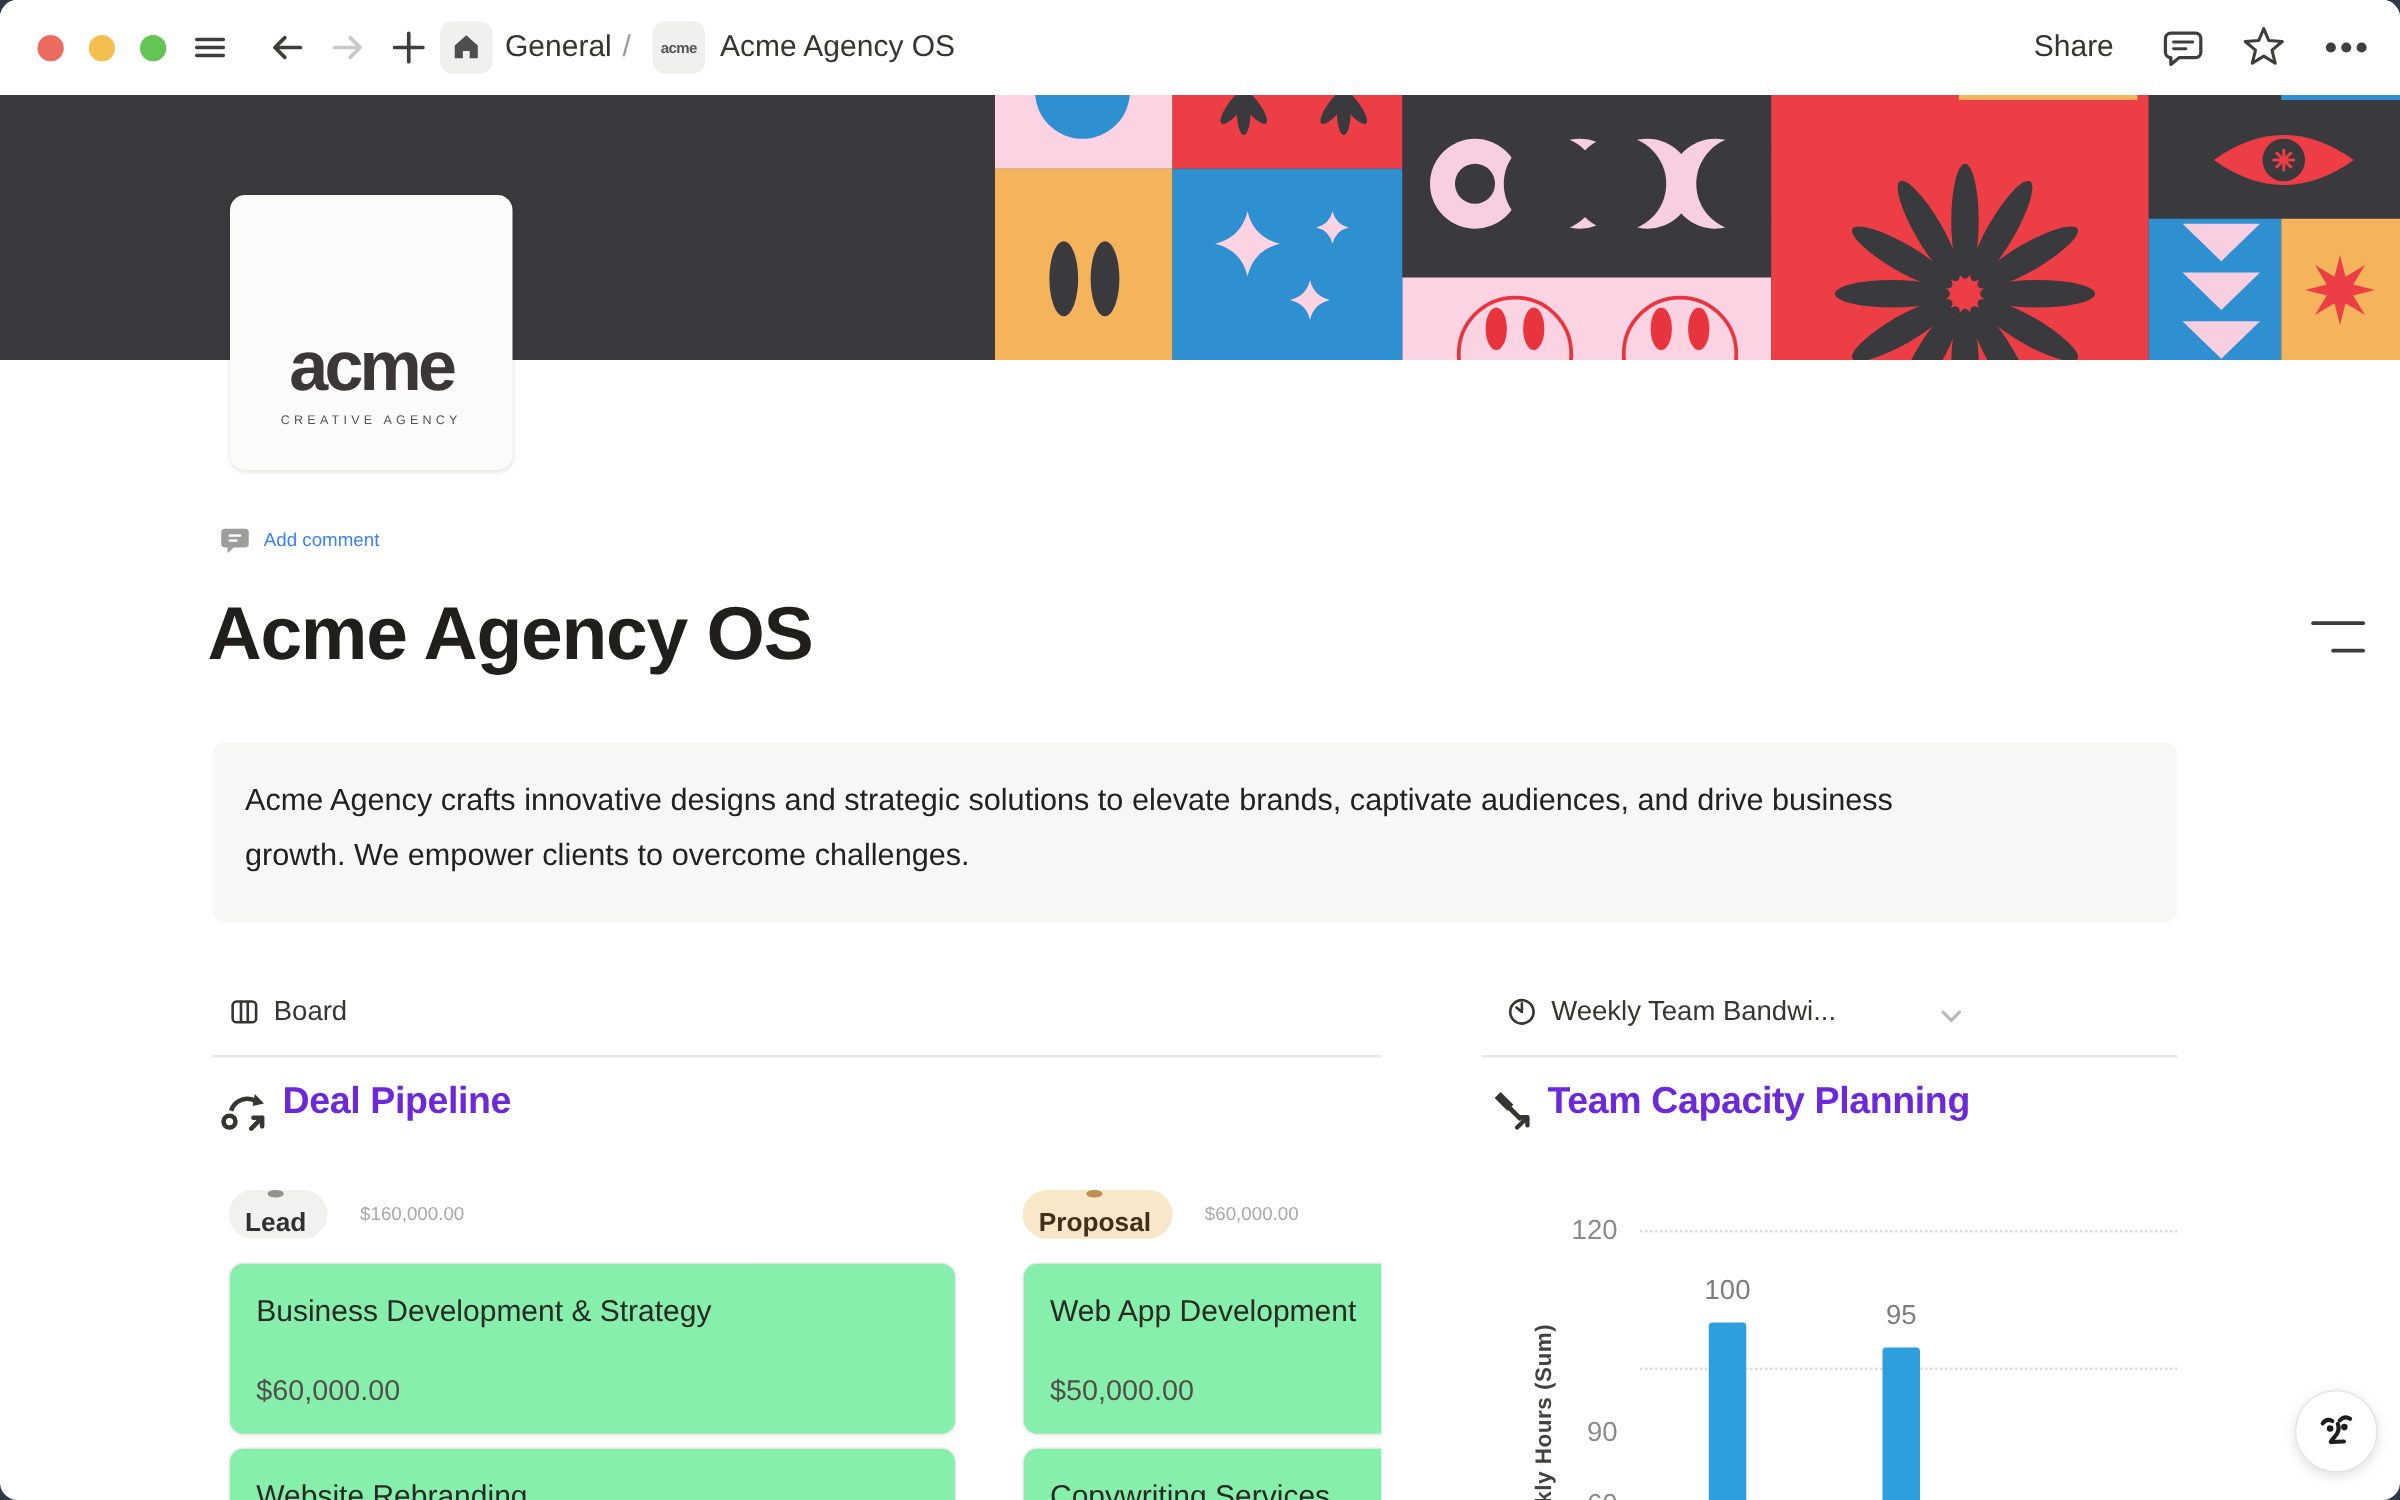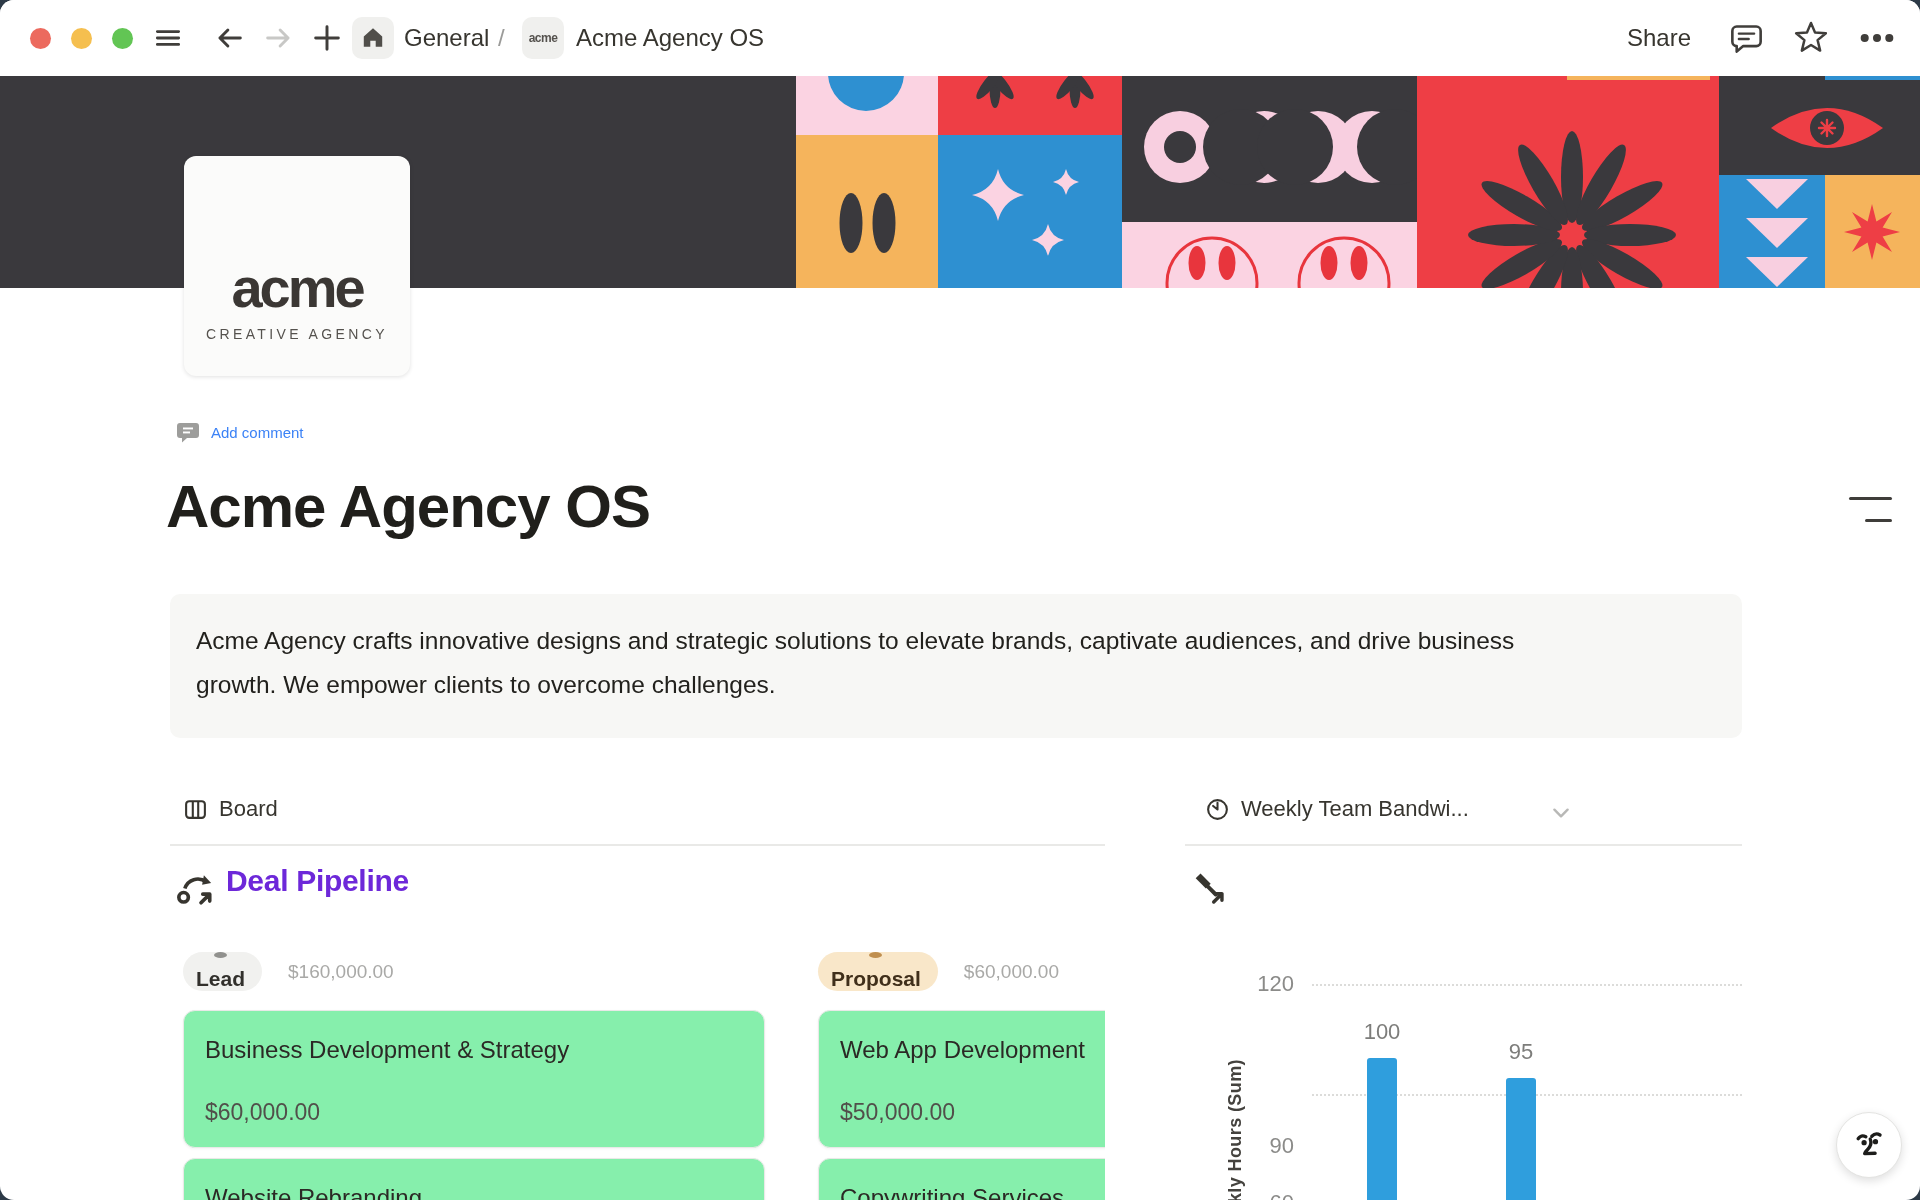--- a/index.html
+++ b/index.html
@@ -20,21 +20,21 @@
   .icon-btn { display:flex; align-items:center; justify-content:center; }
 
   
   .cover { position:absolute; left:0; top:76px; width:1920px; height:212px; }
 
   
   .logo-card { position:absolute; left:184px; top:156px; width:226px; height:220px; background:#fbfbfa;
     border-radius:12px; box-shadow:0 1px 4px rgba(0,0,0,.12); z-index:5; display:flex; flex-direction:column;
     align-items:center; justify-content:flex-end; padding-bottom:34px; }
   .logo-word { font-size:56px; font-weight:bold; letter-spacing:-3px; color:#3b3734; line-height:1; }
-  .logo-tag { font-size:14px; letter-spacing:3.4px; color:#55524e; margin-top:10px; }
+  .logo-tag { font-size:10px; letter-spacing:3.4px; color:#55524e; margin-top:10px; }
 
   
   .add-comment { position:absolute; left:176px; top:420px; display:flex; align-items:center; gap:11px; }
   .add-comment span { font-size:15px; color:#3b82f6; }
   .page-title { position:absolute; left:166px; top:472px; font-size:60px; font-weight:700; letter-spacing:-1px; color:#201f1b; }
   .toc { position:absolute; left:1849px; top:497px; width:43px; }
   .toc i { display:block; height:3px; border-radius:2px; background:#3f3d3a; }
   .toc i:first-child { width:43px; } .toc i:last-child { width:27px; margin:19px 0 0 16px; }
 
   .callout { position:absolute; left:170px; top:594px; width:1572px; height:144px; background:#f7f7f5; border-radius:10px; }
@@ -50,21 +50,21 @@
   .section-h b { font-size:30px; font-weight:700; color:#6d28d9; letter-spacing:-0.3px; }
 
   
   .kanban { position:absolute; left:170px; top:940px; width:935px; height:260px; overflow:hidden; }
   .badge-row { position:absolute; top:12px; display:flex; align-items:center; gap:26px; }
   .pill { display:inline-flex; align-items:center; gap:9px; height:39px; padding:0 17px 0 13px; border-radius:20px;flex-direction:column; }
   .pill b { font-size:21px; font-weight:600; }
   .pill .pdot { width:13px; height:13px; border-radius:50%; }
   .pill.lead { background:#f1f1ef; } .pill.lead b { color:#32302c; }
   .pill.proposal { background:#f9e7c9; } .pill.proposal b { color:#402f1a; }
-  .rollup { font-size:19px; color:#a9a9a7; white-space:nowrap; }
+  .rollup { font-size:15px; color:#a9a9a7; white-space:nowrap; }
   .kcard { position:absolute; width:582px; height:138px; background:#86efac; border:1px solid #e9e9e7; border-radius:12px;
     box-shadow:0 1px 3px rgba(15,15,15,.05); padding:25px 21px; }
   .kcard .ktitle { font-size:24px; font-weight:500; color:#2b2925; }
   .kcard .kamt { position:absolute; left:21px; top:88px; font-size:23px; color:#514f4a; }
 
   
   .gridline { position:absolute; width:430px; border-top:2px dotted #dcdcda; }
   .ytick { position:absolute; width:64px; text-align:right; font-size:22px; color:#8b8b89; }
   .bar { position:absolute; width:30px; background:#2f9edd; border-radius:3px 3px 0 0; }
   .bar-label { position:absolute; width:60px; text-align:center; font-size:22px; color:#7d7d7b; }
@@ -358,20 +358,21 @@
     <path d="M4,7 L10,13 L16,7" stroke="#b8b8b6" stroke-width="2.2" fill="none" stroke-linecap="round" stroke-linejoin="round"></path>
   </svg>
   <div class="divider" style="left:1185px; top:844px; width:557px;"></div>
 
   <div class="section-h" style="left:1190px; top:864px;">
     <svg width="36" height="36" viewBox="0 0 24 24" style="margin-top:5px;">
       <polygon points="7,3 13.8,9.8 10.6,13 3.8,6.2" fill="#37352f"></polygon>
       <path d="M11.8,11.6 L17.2,17" stroke="#37352f" stroke-width="2.6" stroke-linecap="round"></path>
       <path d="M15.8,22 L21.3,16.5 M21.3,16.5 H16.9 M21.3,16.5 V20.9" stroke="#37352f" stroke-width="2.3" fill="none" stroke-linecap="round" stroke-linejoin="round"></path>
     </svg>
+    <b>Team Capacity Planning</b>
   </div>
 
   <div>
     <div class="ylabel">Weekly Hours (Sum)</div>
 
     <div class="ytick" style="left:1230px; top:971px;">120</div>
     <div class="ytick" style="left:1230px; top:1133px;text-align:right;">90</div>
     <div class="ytick" style="left:1230px; top:1190px;">60</div>
 
     <div class="gridline" style="left:1312px; top:984px;"></div>

